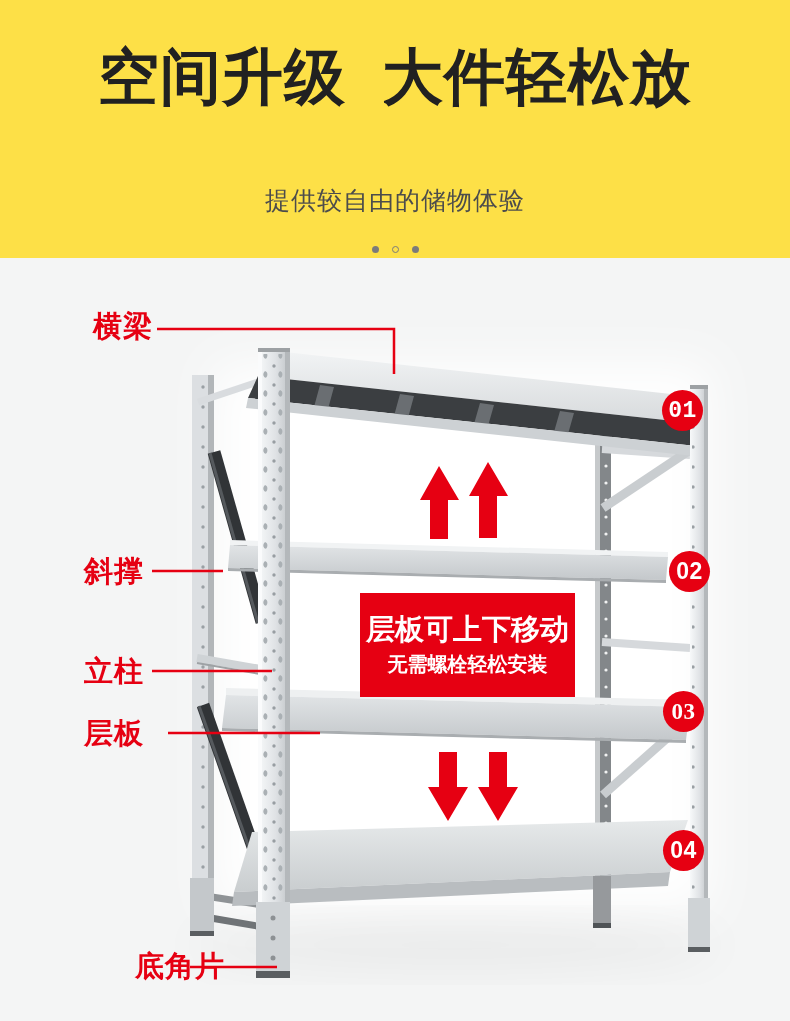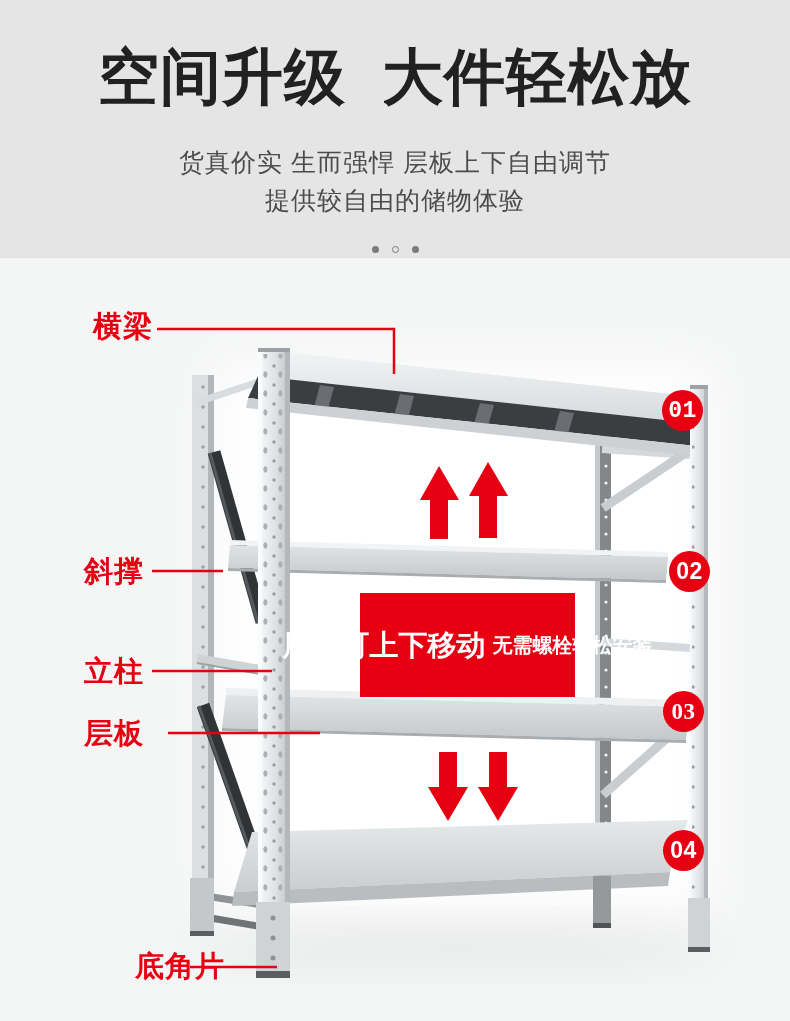--- a/index.html
+++ b/index.html
@@ -1,17 +1,17 @@
 <!DOCTYPE html>
 <html><head>
 <meta charset="utf-8">
 <style>
   html,body{margin:0;padding:0;background:#ffffff;}
   .page{position:relative;width:790px;height:1021px;overflow:hidden;
-        font-family:"Liberation Sans","DejaVu Sans",sans-serif;background:#e5e5e5;}
+        font-family:"Liberation Sans","DejaVu Sans",sans-serif;background:#fde047;}
   
   .title{position:absolute;top:40px;left:0;width:790px;text-align:center;margin:0;
          font-size:61px;line-height:75px;font-weight:800;color:#212121;letter-spacing:1px;
          white-space:pre;}
   .sub{position:absolute;left:0;width:790px;text-align:center;margin:0;
        font-size:25px;color:#4c4c4c;letter-spacing:1px;white-space:pre;}
   .sub1{top:146px;}
   .sub2{top:184px;}
   .dots{position:absolute;top:246px;left:0;width:790px;display:flex;justify-content:center;
         align-items:center;gap:13px;}
@@ -20,31 +20,30 @@
   
   .stage{position:absolute;top:258px;left:0;width:790px;height:763px;background:#f4f5f5;}
   .shelf-svg{position:absolute;top:0;left:0;width:790px;height:1021px;display:block;}
   
   .part-label{position:absolute;color:#e60012;font-weight:700;font-size:29px;line-height:30px;
               letter-spacing:1px;white-space:nowrap;}
   .badge{position:absolute;width:41px;height:41px;border-radius:50%;background:#e60012;
          color:#ffffff;font-weight:700;font-size:23px;display:flex;align-items:center;
          justify-content:center;letter-spacing:0.5px;}
   .callout{position:absolute;left:360px;top:593px;width:215px;height:104px;background:#e60012;
-           display:flex;flex-direction:row;align-items:center;justify-content:center;gap:7px;}
+           display:flex;flex-direction:column;align-items:center;justify-content:center;gap:7px;}
   .callout .l1{color:#fff;font-weight:700;font-size:29px;line-height:30px;white-space:nowrap;}
   .callout .l2{color:#fff;font-weight:700;font-size:20px;line-height:26px;white-space:nowrap;}
 </style>
 </head>
 <body>
 
 <div class="page">
 
   <h1 class="title">空间升级  大件轻松放</h1>
-  <p class="sub sub1">货真价实 生而强悍 层板上下自由调节</p>
   <p class="sub sub2">提供较自由的储物体验</p>
   <div class="dots">
     <span class="dot"></span>
     <span class="dot hollow"></span>
     <span class="dot"></span>
   </div>
 
   <div class="stage"></div>
 
   <svg class="shelf-svg" viewBox="0 0 790 1021">

